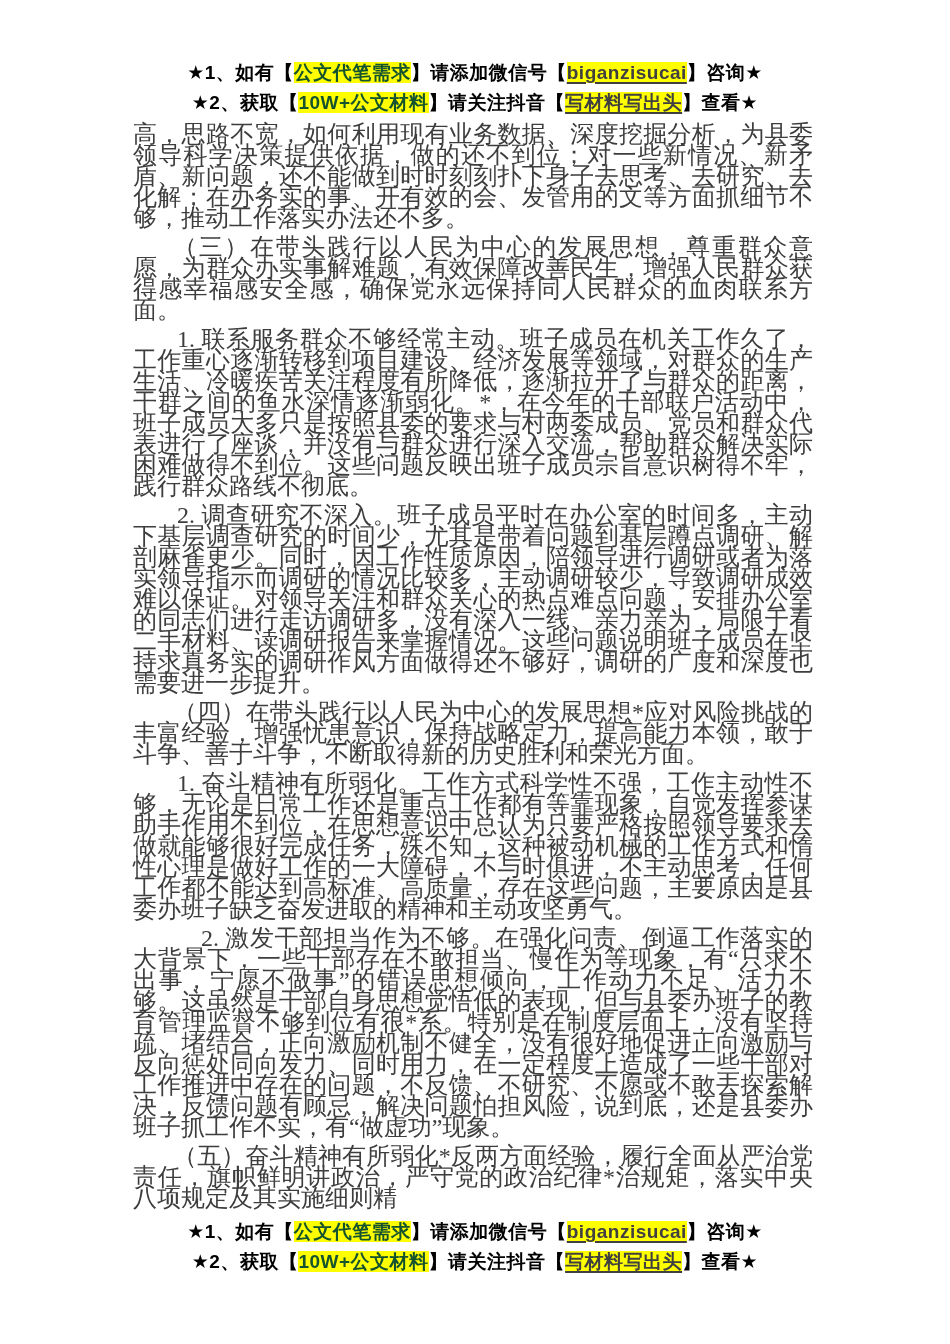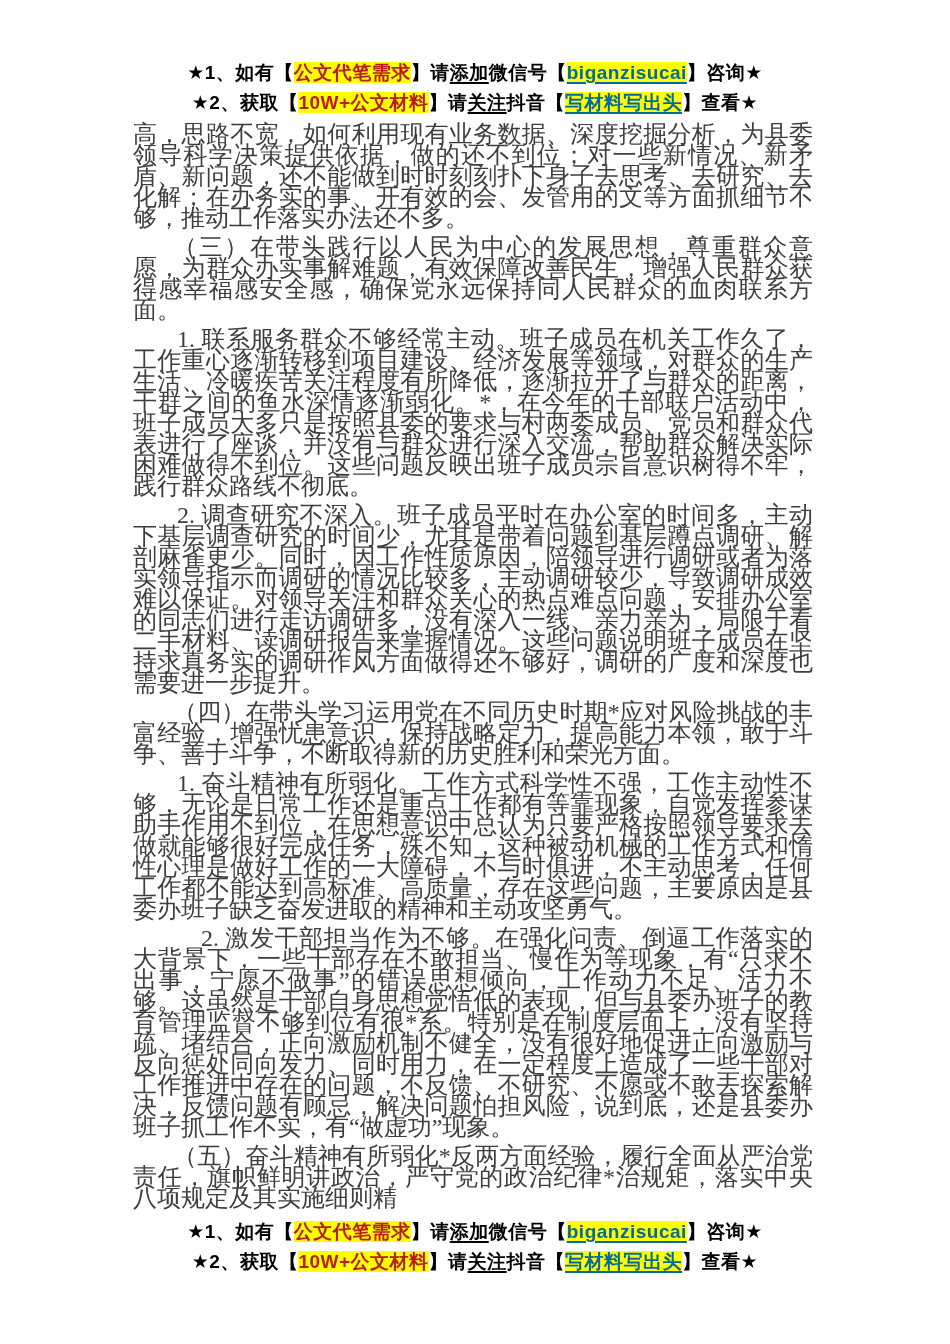--- a/index.html
+++ b/index.html
@@ -21,24 +21,24 @@
     text-align: center;
     font-family: "Liberation Sans", "DejaVu Sans", sans-serif;
     font-weight: 700;
     font-size: 19px;
     line-height: 30px;
     color: #000000;
     letter-spacing: 0.5px;
   }
   .banner-line { white-space: nowrap; }
   .seg { display: inline; }
-  .seg-highlight { background: #ffff00; color: #b91c1c; }
-  .seg-underline { text-decoration: underline; text-decoration-thickness: 2px; text-underline-offset: 3px; }
+  .seg-highlight { background: #ffff00; color: #14532d; }
+  .seg-underline { text-decoration-thickness: 2px; text-underline-offset: 3px; }
   .seg-highlight-underline {
-    background: #ffff00; color: #0369a1;
+    background: #ffff00; color: #404040;
     text-decoration: underline; text-decoration-thickness: 2px; text-underline-offset: 3px;
   }
   
   .doc {
     margin: 6px 0 0 133px;
     width: 680px;
     text-align: justify;
     text-justify: inter-character;
   }
   .doc p {
@@ -66,21 +66,21 @@
   <div class="banner banner-top" id="banner-top">
       <div class="banner-line"><span class="seg seg-plain">★1、如有【</span><span class="seg seg-highlight">公文代笔需求</span><span class="seg seg-plain">】请</span><span class="seg seg-underline">添加</span><span class="seg seg-plain">微信号【</span><span class="seg seg-highlight-underline">biganzisucai</span><span class="seg seg-plain">】咨询★</span></div>
       <div class="banner-line"><span class="seg seg-plain">★2、获取【</span><span class="seg seg-highlight">10W+公文材料</span><span class="seg seg-plain">】请</span><span class="seg seg-underline">关注</span><span class="seg seg-plain">抖音【</span><span class="seg seg-highlight-underline">写材料写出头</span><span class="seg seg-plain">】查看★</span></div>
     </div>
 
   <div class="doc" id="doc">
       <p class="p-plain">高，思路不宽，如何利用现有业务数据、深度挖掘分析，为县委领导科学决策提供依据，做的还不到位；对一些新情况、新矛盾、新问题，还不能做到时时刻刻扑下身子去思考、去研究、去化解；在办务实的事、开有效的会、发管用的文等方面抓细节不够，推动工作落实办法还不多。</p>
       <p class="p-heading">（三）在带头践行以人民为中心的发展思想，尊重群众意愿，为群众办实事解难题，有效保障改善民生，增强人民群众获得感幸福感安全感，确保党永远保持同人民群众的血肉联系方面。</p>
       <p class="p-indent">1. 联系服务群众不够经常主动。班子成员在机关工作久了，工作重心逐渐转移到项目建设、经济发展等领域，对群众的生产生活、冷暖疾苦关注程度有所降低，逐渐拉开了与群众的距离，干群之间的鱼水深情逐渐弱化。*，在今年的干部联户活动中，班子成员大多只是按照县委的要求与村两委成员、党员和群众代表进行了座谈，并没有与群众进行深入交流，帮助群众解决实际困难做得不到位。这些问题反映出班子成员宗旨意识树得不牢，践行群众路线不彻底。</p>
       <p class="p-indent">2. 调查研究不深入。班子成员平时在办公室的时间多，主动下基层调查研究的时间少，尤其是带着问题到基层蹲点调研、解剖麻雀更少。同时，因工作性质原因，陪领导进行调研或者为落实领导指示而调研的情况比较多，主动调研较少，导致调研成效难以保证。对领导关注和群众关心的热点难点问题，安排办公室的同志们进行走访调研多，没有深入一线、亲力亲为，局限于看二手材料、读调研报告来掌握情况。这些问题说明班子成员在坚持求真务实的调研作风方面做得还不够好，调研的广度和深度也需要进一步提升。</p>
-      <p class="p-heading">（四）在带头学习运用党在不同历史时期*应对风险挑战的丰富经验，增强忧患意识，保持战略定力，提高能力本领，敢于斗争、善于斗争，不断取得新的历史胜利和荣光方面。</p>
+      <p class="p-heading">（四）在带头践行以人民为中心的发展思想*应对风险挑战的丰富经验，增强忧患意识，保持战略定力，提高能力本领，敢于斗争、善于斗争，不断取得新的历史胜利和荣光方面。</p>
       <p class="p-indent">1. 奋斗精神有所弱化。工作方式科学性不强，工作主动性不够，无论是日常工作还是重点工作都有等靠现象，自觉发挥参谋助手作用不到位，在思想意识中总认为只要严格按照领导要求去做就能够很好完成任务，殊不知，这种被动机械的工作方式和惰性心理是做好工作的一大障碍，不与时俱进，不主动思考，任何工作都不能达到高标准、高质量，存在这些问题，主要原因是县委办班子缺乏奋发进取的精神和主动攻坚勇气。</p>
       <p class="p-indent-lg">2. 激发干部担当作为不够。在强化问责、倒逼工作落实的大背景下，一些干部存在不敢担当、慢作为等现象，有“只求不出事，宁愿不做事”的错误思想倾向，工作动力不足、活力不够。这虽然是干部自身思想觉悟低的表现，但与县委办班子的教育管理监督不够到位有很*系。特别是在制度层面上，没有坚持疏、堵结合，正向激励机制不健全，没有很好地促进正向激励与反向惩处同向发力、同时用力，在一定程度上造成了一些干部对工作推进中存在的问题，不反馈、不研究、不愿或不敢去探索解决，反馈问题有顾忌，解决问题怕担风险，说到底，还是县委办班子抓工作不实，有“做虚功”现象。</p>
       <p class="p-heading">（五）奋斗精神有所弱化*反两方面经验，履行全面从严治党责任，旗帜鲜明讲政治，严守党的政治纪律*治规矩，落实中央八项规定及其实施细则精</p>
     </div>
 
   <div class="banner banner-bottom" id="banner-bottom">
       <div class="banner-line"><span class="seg seg-plain">★1、如有【</span><span class="seg seg-highlight">公文代笔需求</span><span class="seg seg-plain">】请</span><span class="seg seg-underline">添加</span><span class="seg seg-plain">微信号【</span><span class="seg seg-highlight-underline">biganzisucai</span><span class="seg seg-plain">】咨询★</span></div>
       <div class="banner-line"><span class="seg seg-plain">★2、获取【</span><span class="seg seg-highlight">10W+公文材料</span><span class="seg seg-plain">】请</span><span class="seg seg-underline">关注</span><span class="seg seg-plain">抖音【</span><span class="seg seg-highlight-underline">写材料写出头</span><span class="seg seg-plain">】查看★</span></div>
     </div>
 

